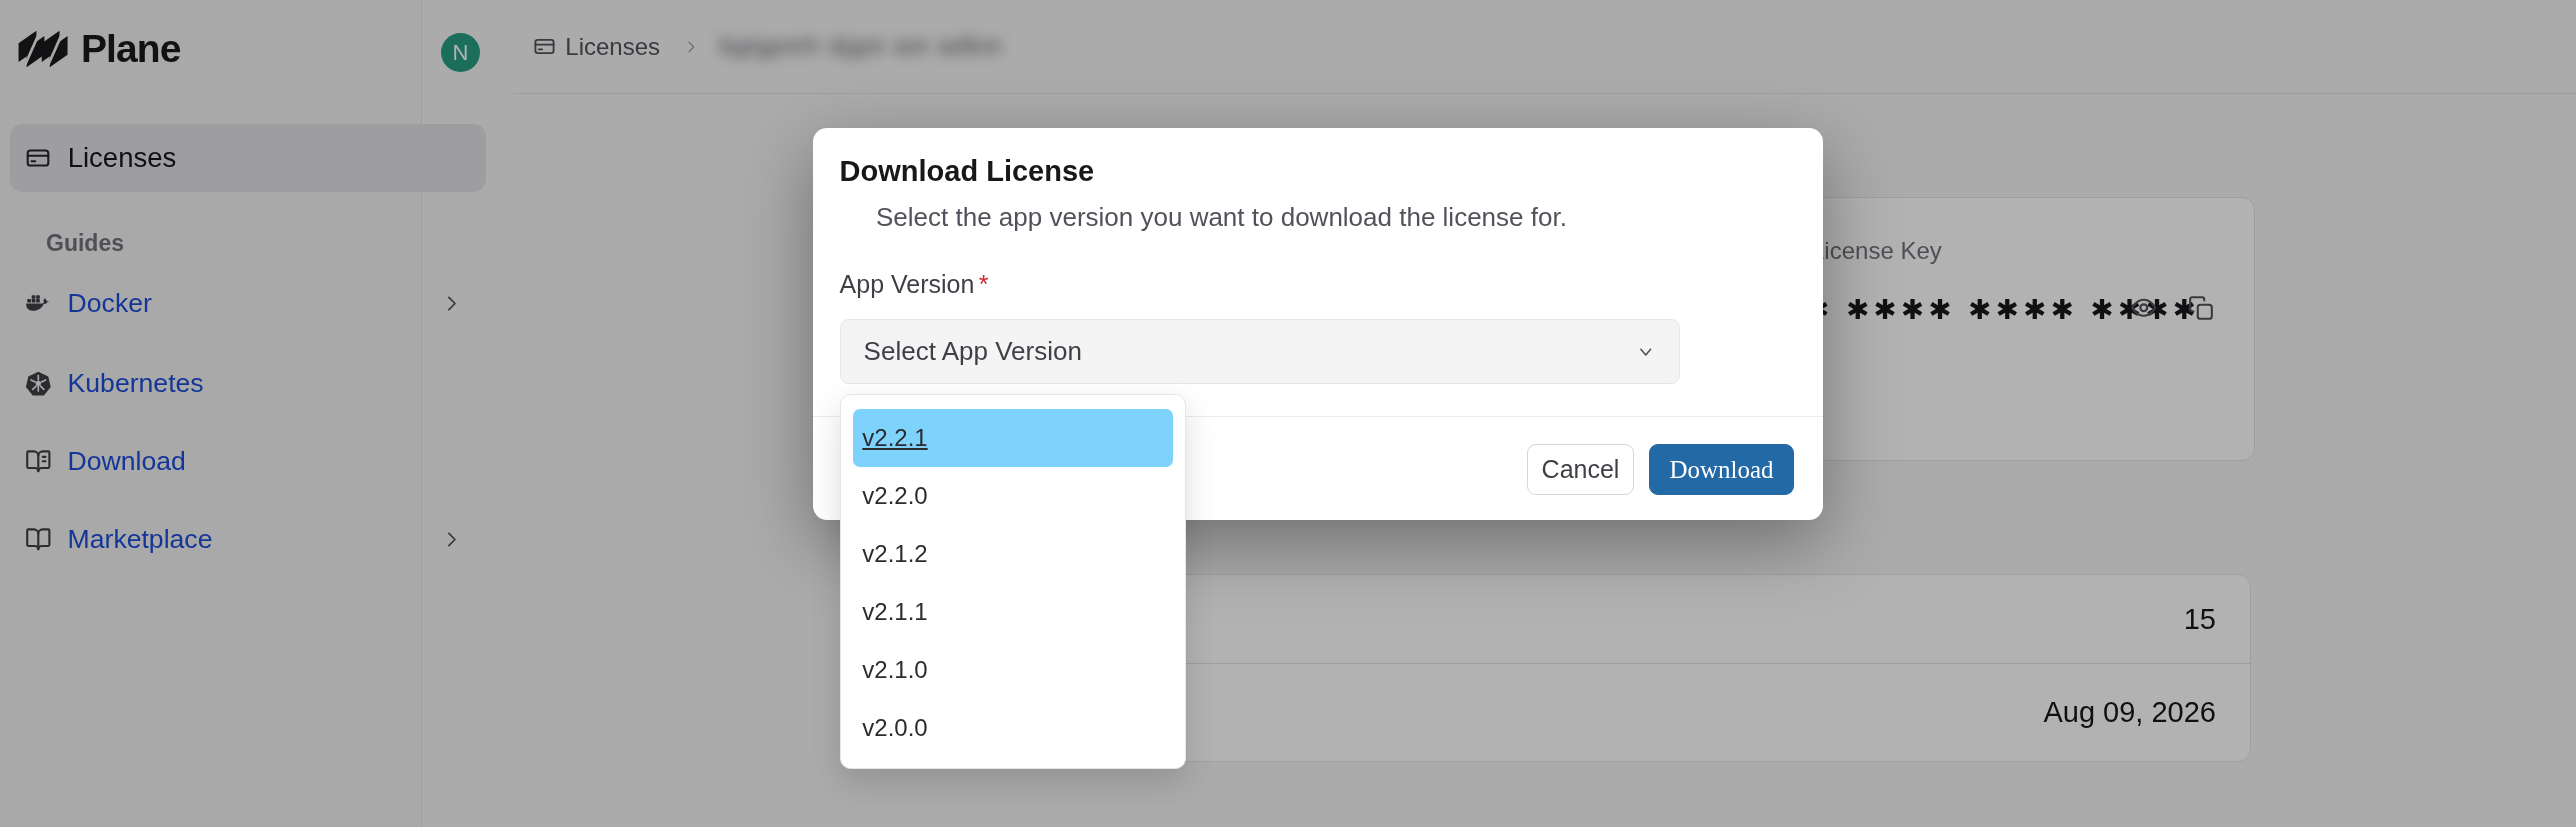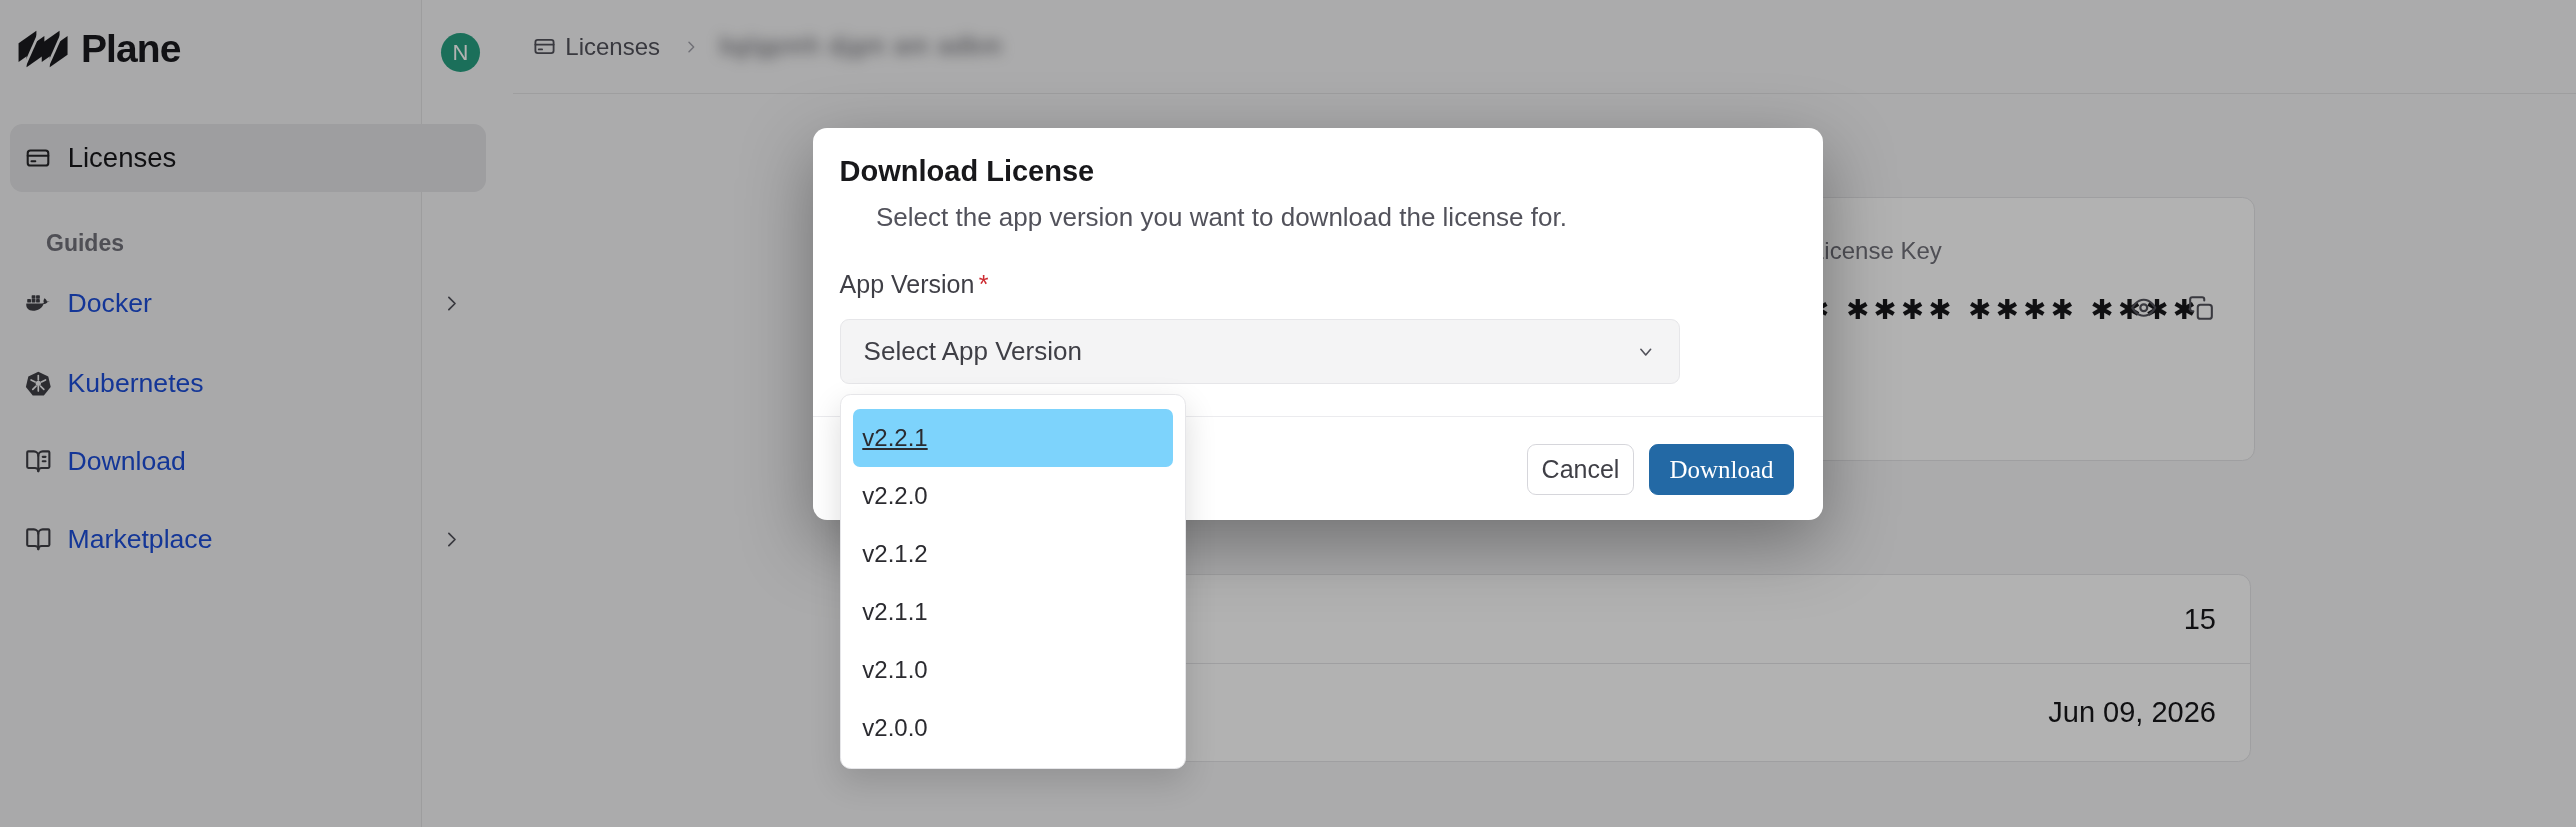--- a/index.html
+++ b/index.html
@@ -230,21 +230,21 @@
         </svg>
       </span>
     </button>
   </div>
 
   <div class="data-rows">
     <div class="data-row r1">
       <span>15</span>
     </div>
     <div class="data-row r2">
-      <span>Jun 09, 2026</span>
+      <span>Aug 09, 2026</span>
     </div>
   </div>
 
   <div class="overlay"></div>
 
   <div class="modal">
     <div class="modal-title">Download License</div>
     <div class="modal-subtitle">Select the app version you want to download the license for.</div>
 
     <div class="field-label">

